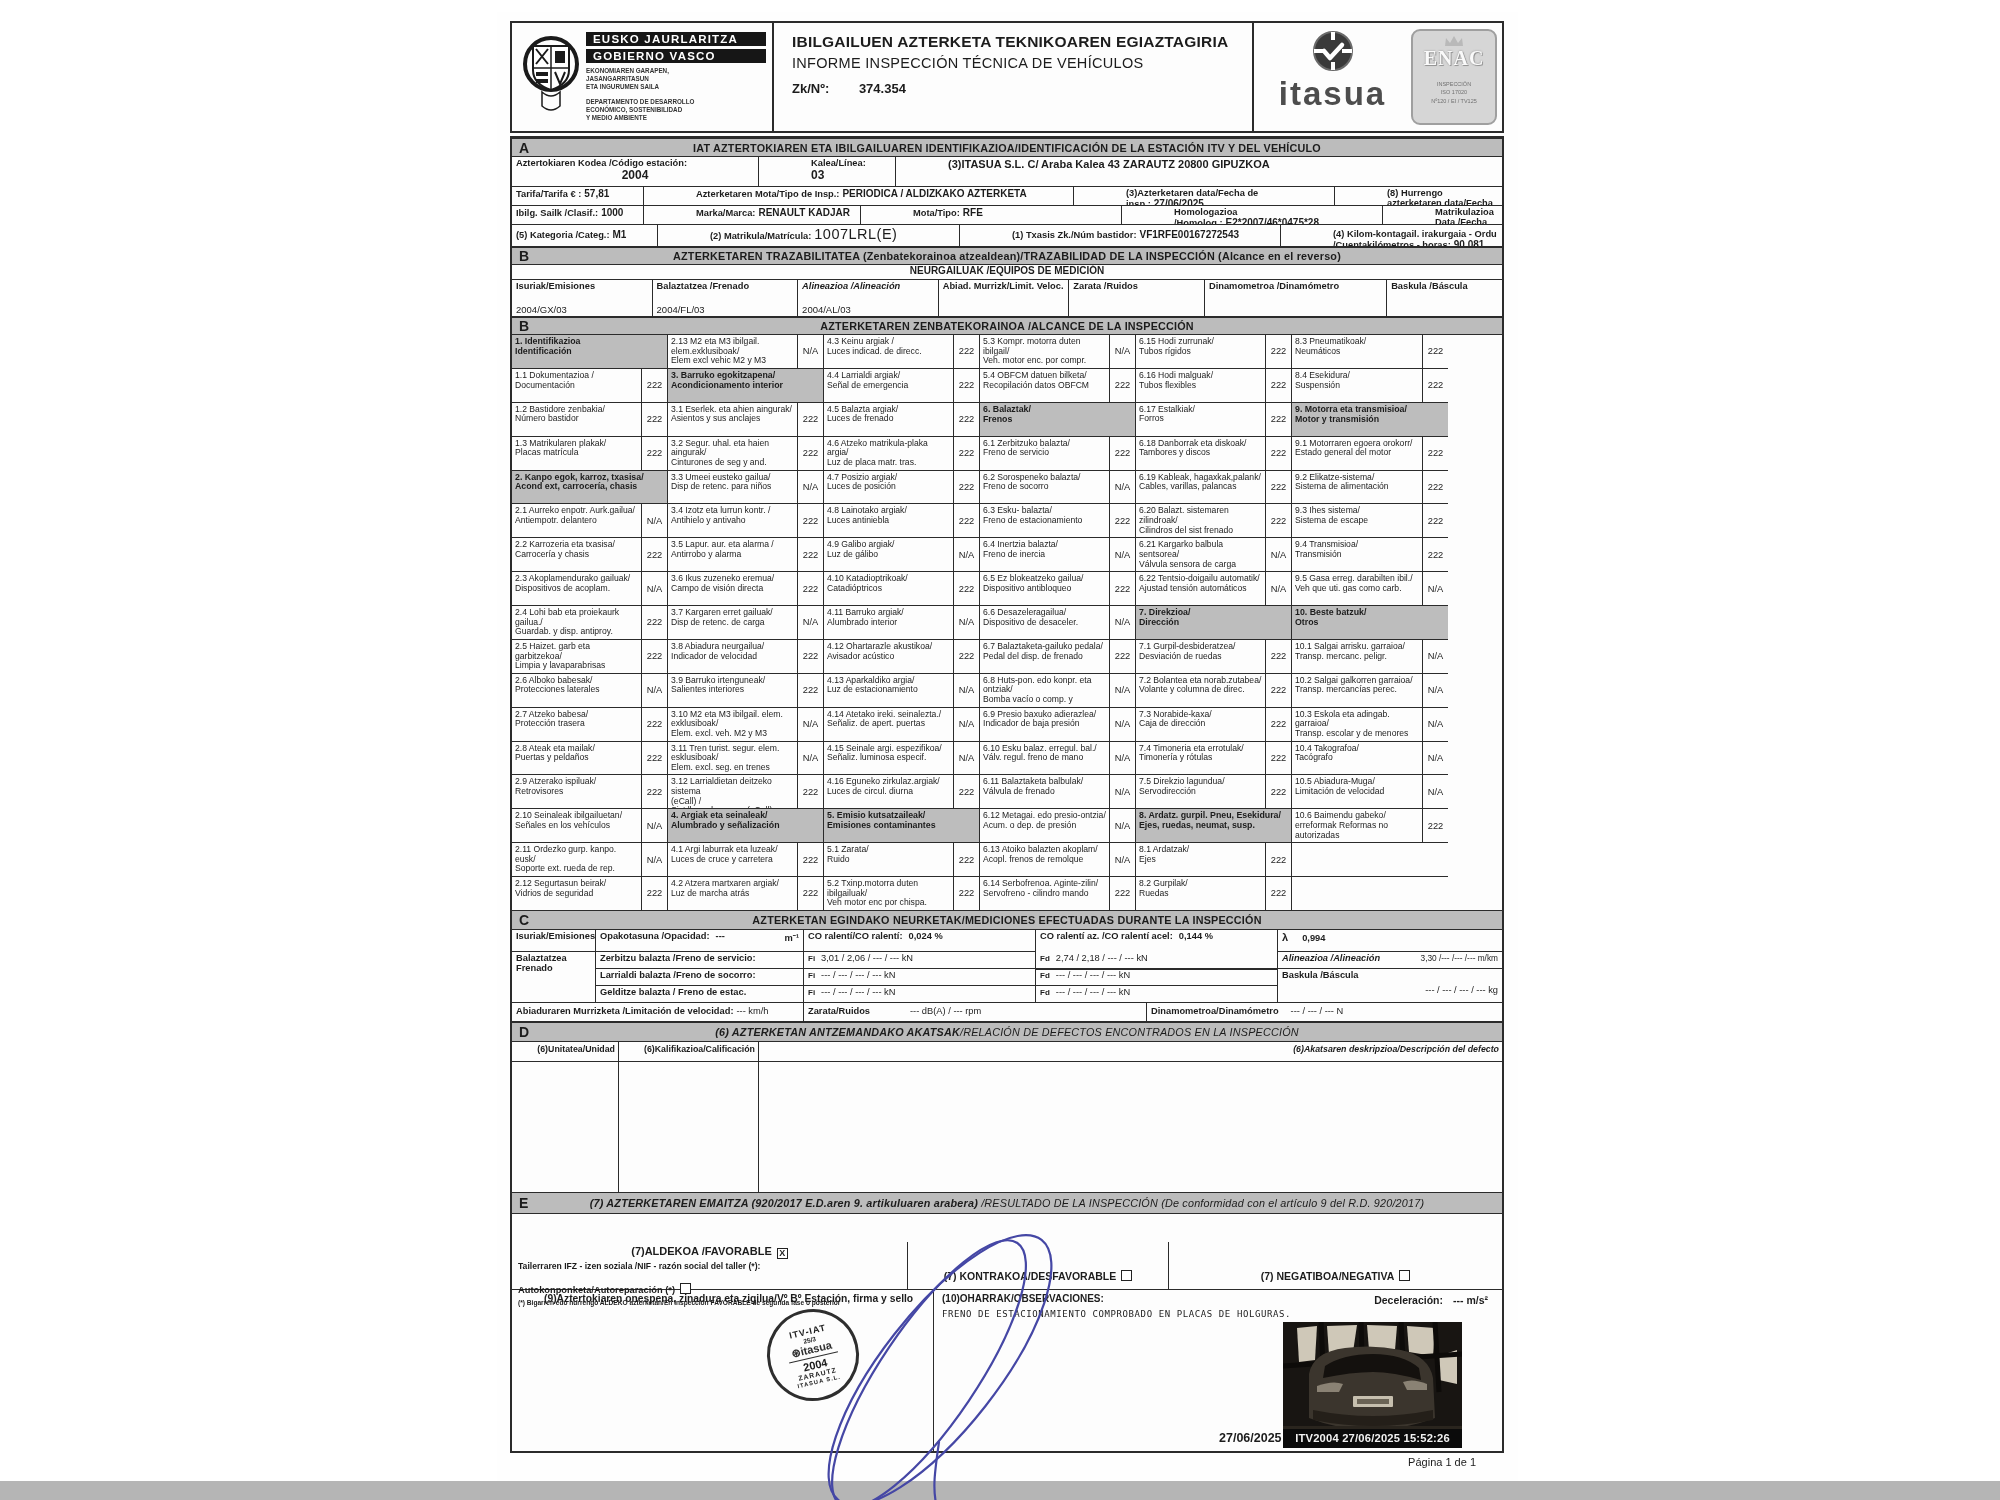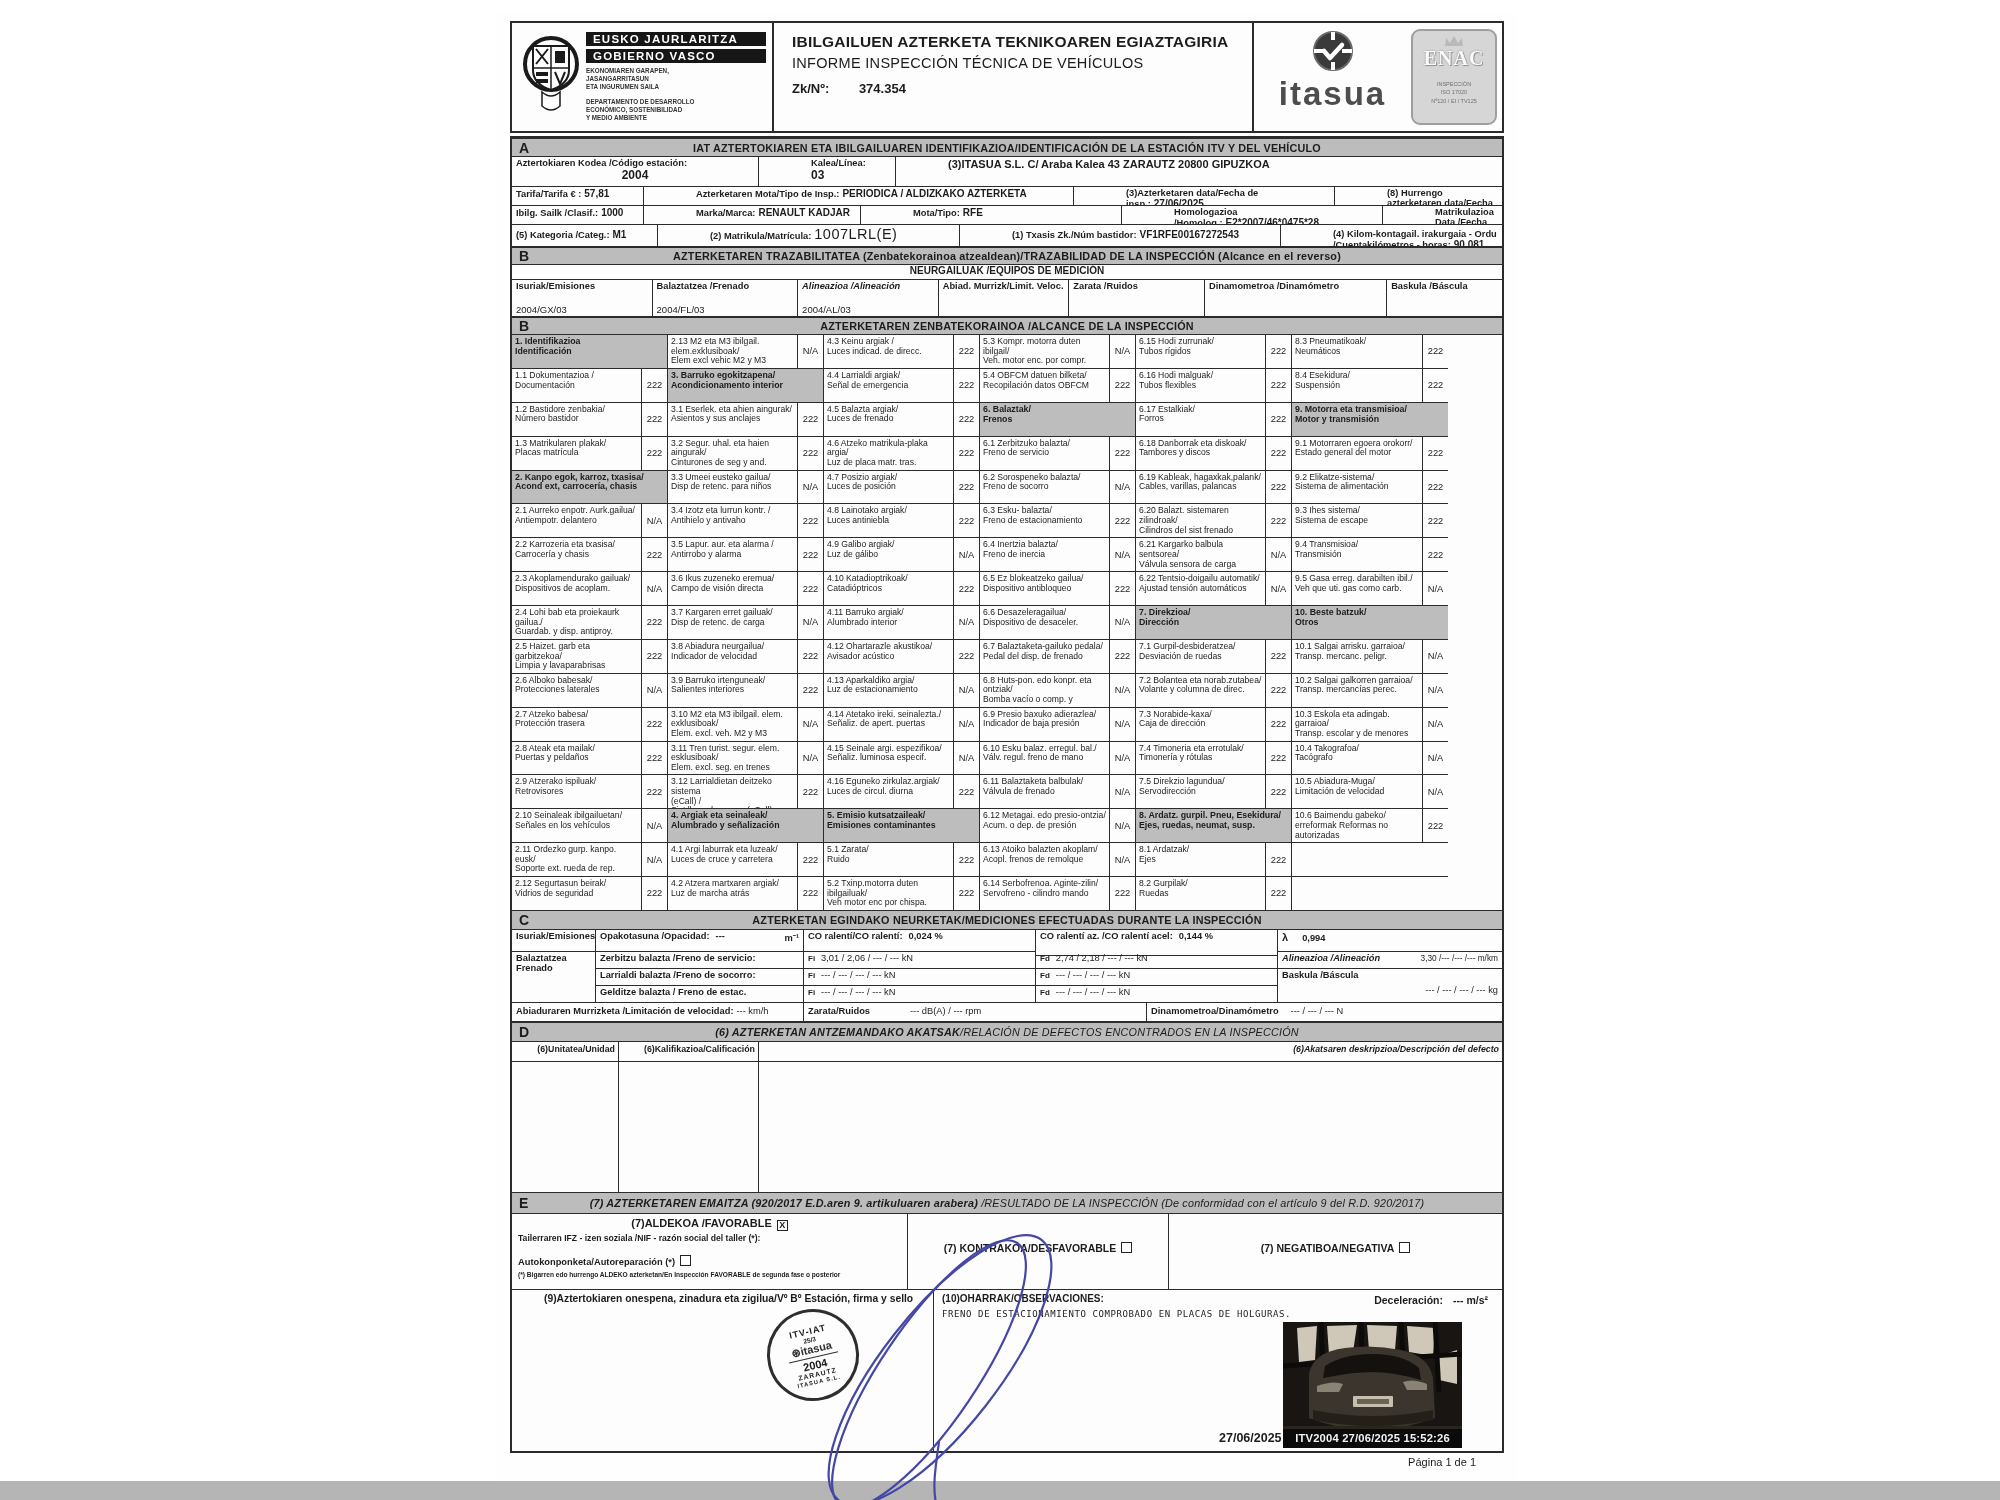--- a/index.html
+++ b/index.html
@@ -83,21 +83,21 @@
   
   .dhead { display:flex; height:20px; border-bottom:1px solid #2b2b2b; font-size:8.8px; }
   .dhc { border-right:1px solid #2b2b2b; padding:2px 3px; font-weight:bold;text-align:right; }
   .dhc:last-child { border-right:none; }
   .dbody { display:flex; height:130px; }
   .dbc { border-right:1px solid #2b2b2b; height:100%; }
   .dbc:last-child { border-right:none; }
 
   
   .erow1 { display:flex; height:76px; border-bottom:1px solid #2b2b2b; }
-  .ecell { border-right:1px solid #2b2b2b; position:relative; }
+  .ecell { border-right:1px solid #2b2b2b; position:relative;margin-top:28px; }
   .ecell:last-child { border-right:none; }
   .efav { width:396px; padding:3px 6px; }
   .efav-line { text-align:center; font-weight:bold; font-size:11px; }
   .etaller { font-size:8.6px; font-weight:bold; margin-top:2px; }
   .eauto { font-size:9.3px; font-weight:bold; margin-top:12px; }
   .enote { font-size:6.6px; margin-top:4px; font-weight:bold; }
   .emid { width:261px; display:flex; align-items:flex-start; justify-content:center; padding-top:28px; font-weight:bold; font-size:10.5px; }
   .eright { flex:1; display:flex; align-items:flex-start; justify-content:center; padding-top:28px; font-weight:bold; font-size:10.5px; }
   .cbx { display:inline-block; width:11px; height:11px; border:1.5px solid #222; font-size:9px; line-height:9px; text-align:center; vertical-align:-1px; font-weight:bold; margin-left:5px; background:#fff; }
   .erow2 { display:flex; height:161px;margin-left:26px; }
@@ -779,21 +779,21 @@
       </div>
 
     <div class="secbar" style="height:20px">
       <span class="ltr">C</span>
       <span class="ttl">AZTERKETAN EGINDAKO NEURKETAK/MEDICIONES EFECTUADAS DURANTE LA INSPECCIÓN</span>
     </div>
     <div class="ctable">
       <div class="ccell" style="left:0;top:0;width:84px;height:22px"><span class="cl">Isuriak/Emisiones</span></div>
       <div class="ccell" style="left:84px;top:0;width:208px;height:22px"><span class="cl">Opakotasuna /Opacidad:</span><span class="cv">---</span><span class="cv" style="float:right">m⁻¹</span></div>
       <div class="ccell" style="left:292px;top:0;width:232px;height:22px"><span class="cl">CO ralentí/CO ralentí:</span><span class="cv">0,024 %</span></div>
-      <div class="ccell" style="left:524px;top:0;width:242px;height:26px"><span class="cl">CO ralentí az. /CO ralentí acel:</span><span class="cv">0,144 %</span></div>
+      <div class="ccell" style="left:524px;top:0;width:242px;height:40px"><span class="cl">CO ralentí az. /CO ralentí acel:</span><span class="cv">0,144 %</span></div>
       <div class="ccell" style="left:766px;top:0;width:224px;height:22px;border-right:none"><span class="cl" style="font-size:11px">λ</span><span class="cv" style="margin-left:14px">0,994</span></div>
       <div class="ccell" style="left:0;top:22px;width:84px;height:51px;white-space:pre-line"><span class="cl">Balaztatzea
 Frenado</span></div>
       <div class="ccell" style="left:84px;top:22px;width:208px;height:17px"><span class="cl">Zerbitzu balazta /Freno de servicio:</span></div>
       <div class="ccell" style="left:292px;top:22px;width:232px;height:17px"><span class="fsub">Fi</span><span class="cv" style="font-weight:normal">3,01 / 2,06 / --- / --- kN</span></div>
       <div class="ccell" style="left:524px;top:22px;width:242px;height:17px"><span class="fsub">Fd</span><span class="cv" style="font-weight:normal">2,74 / 2,18 / --- / --- kN</span></div>
       <div class="ccell" style="left:766px;top:22px;width:224px;height:17px;border-right:none"><span class="cl" style="font-style:italic">Alineazioa /Alineación</span><span style="float:right;font-size:8.3px">3,30 /--- /--- /--- m/km</span></div>
       <div class="ccell" style="left:84px;top:39px;width:208px;height:17px"><span class="cl">Larrialdi balazta /Freno de socorro:</span></div>
       <div class="ccell" style="left:292px;top:39px;width:232px;height:17px"><span class="fsub">Fi</span><span class="cv" style="font-weight:normal">--- / --- / --- / --- kN</span></div>
       <div class="ccell" style="left:524px;top:39px;width:242px;height:17px"><span class="fsub">Fd</span><span class="cv" style="font-weight:normal">--- / --- / --- / --- kN</span></div>

